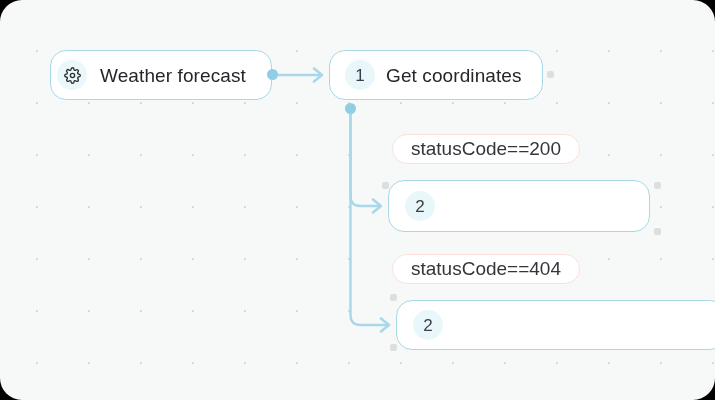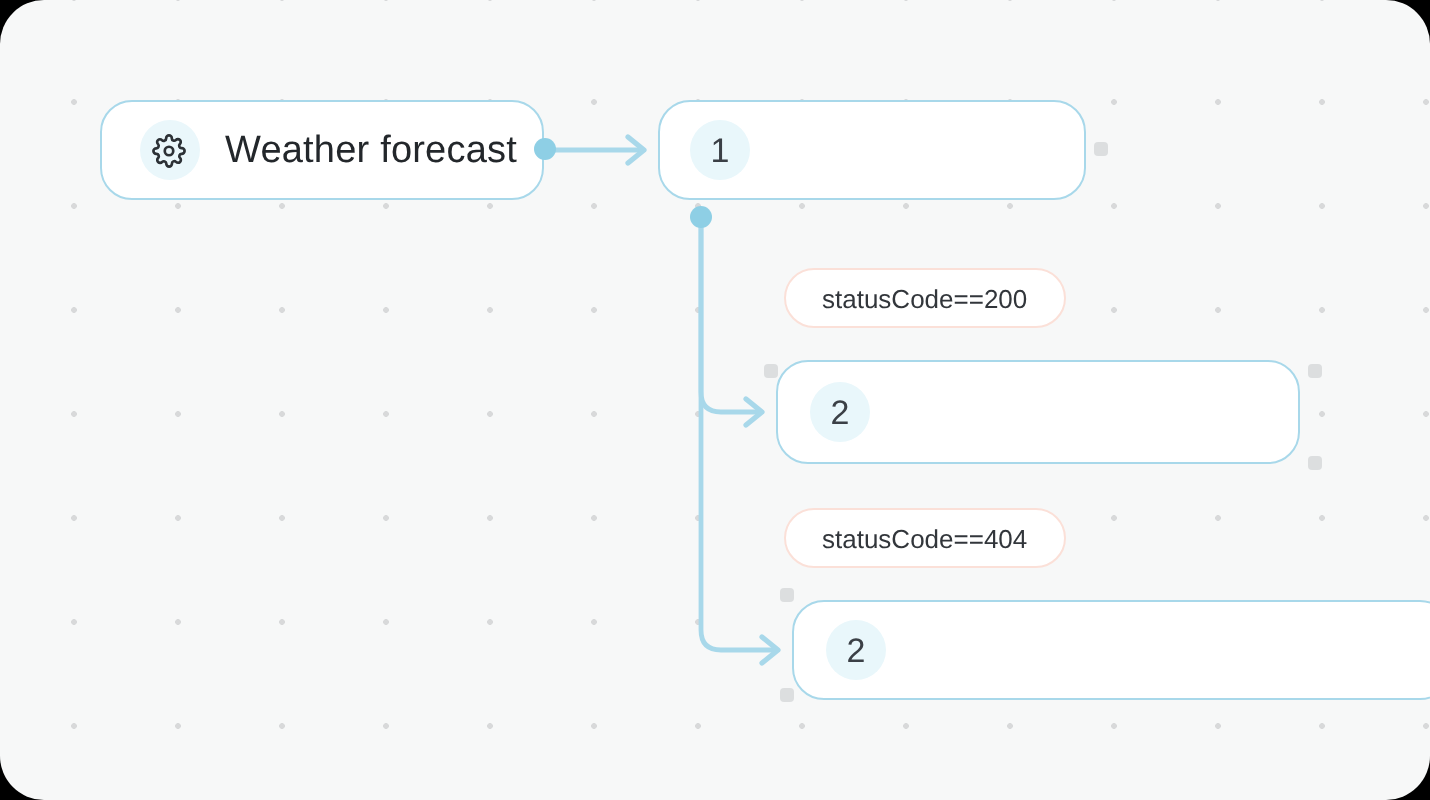--- a/index.html
+++ b/index.html
@@ -77,37 +77,37 @@
     display: flex;
     align-items: center;
     justify-content: center;
     margin-right: 11px;
     font-size: 17px;
     color: #3b4046;
     line-height: 1;
   }
 
   
-  #node-start     { left: 50px;  top: 50px;  width: 222px; height: 50px; padding-left: 6px; justify-content: center; }
+  #node-start     { left: 50px;  top: 50px;  width: 222px; height: 50px; padding-left: 6px; }
   #node-1         { left: 329px; top: 50px;  width: 214px; height: 50px; padding-left: 15px; }
   #node-2a        { left: 388px; top: 180px; width: 262px; height: 52px; padding-left: 16px; }
   #node-2b        { left: 396px; top: 300px; width: 330px; height: 50px; padding-left: 16px; }
 
   
   .pill {
     position: absolute;
     display: flex;
     align-items: center;
     justify-content: center;
     height: 30px;
     padding: 0 18px;
     background: #ffffff;
     border: 1.4px solid #fbe0d8;
     border-radius: 16px;
-    font-size: 13px;
+    font-size: 19px;
     color: #32363b;
     box-sizing: border-box;
     white-space: nowrap;
   }
   #pill-200 { left: 392px; top: 134px; }
   #pill-404 { left: 392px; top: 254px; text-align: center; }
 
   
   .handle {
     position: absolute;
@@ -157,20 +157,21 @@
       <svg width="17" height="17" viewBox="0 0 24 24" fill="none" stroke="#2c3136" stroke-width="1.9" stroke-linecap="round" stroke-linejoin="round">
         <circle cx="12" cy="12" r="3"></circle>
         <path d="M19.4 15a1.65 1.65 0 0 0 .33 1.82l.06.06a2 2 0 1 1-2.83 2.83l-.06-.06a1.65 1.65 0 0 0-1.82-.33 1.65 1.65 0 0 0-1 1.51V21a2 2 0 1 1-4 0v-.09A1.65 1.65 0 0 0 9 19.4a1.65 1.65 0 0 0-1.82.33l-.06.06a2 2 0 1 1-2.83-2.83l.06-.06a1.65 1.65 0 0 0 .33-1.82 1.65 1.65 0 0 0-1.51-1H3a2 2 0 1 1 0-4h.09A1.65 1.65 0 0 0 4.6 9a1.65 1.65 0 0 0-.33-1.82l-.06-.06a2 2 0 1 1 2.83-2.83l.06.06A1.65 1.65 0 0 0 9 4.6a1.65 1.65 0 0 0 1-1.51V3a2 2 0 1 1 4 0v.09a1.65 1.65 0 0 0 1 1.51 1.65 1.65 0 0 0 1.82-.33l.06-.06a2 2 0 1 1 2.83 2.83l-.06.06a1.65 1.65 0 0 0-.33 1.82V9a1.65 1.65 0 0 0 1.51 1H21a2 2 0 1 1 0 4h-.09a1.65 1.65 0 0 0-1.51 1z"></path>
       </svg>
     </span>
     <span class="node-label">Weather forecast</span>
   </div>
 
   <div class="node" id="node-1">
     <span class="num-badge">1</span>
+    <span class="node-label">Get coordinates</span>
   </div>
 
   <div class="node" id="node-2a">
     <span class="num-badge">2</span>
   </div>
 
   <div class="node" id="node-2b">
     <span class="num-badge">2</span>
   </div>
 

